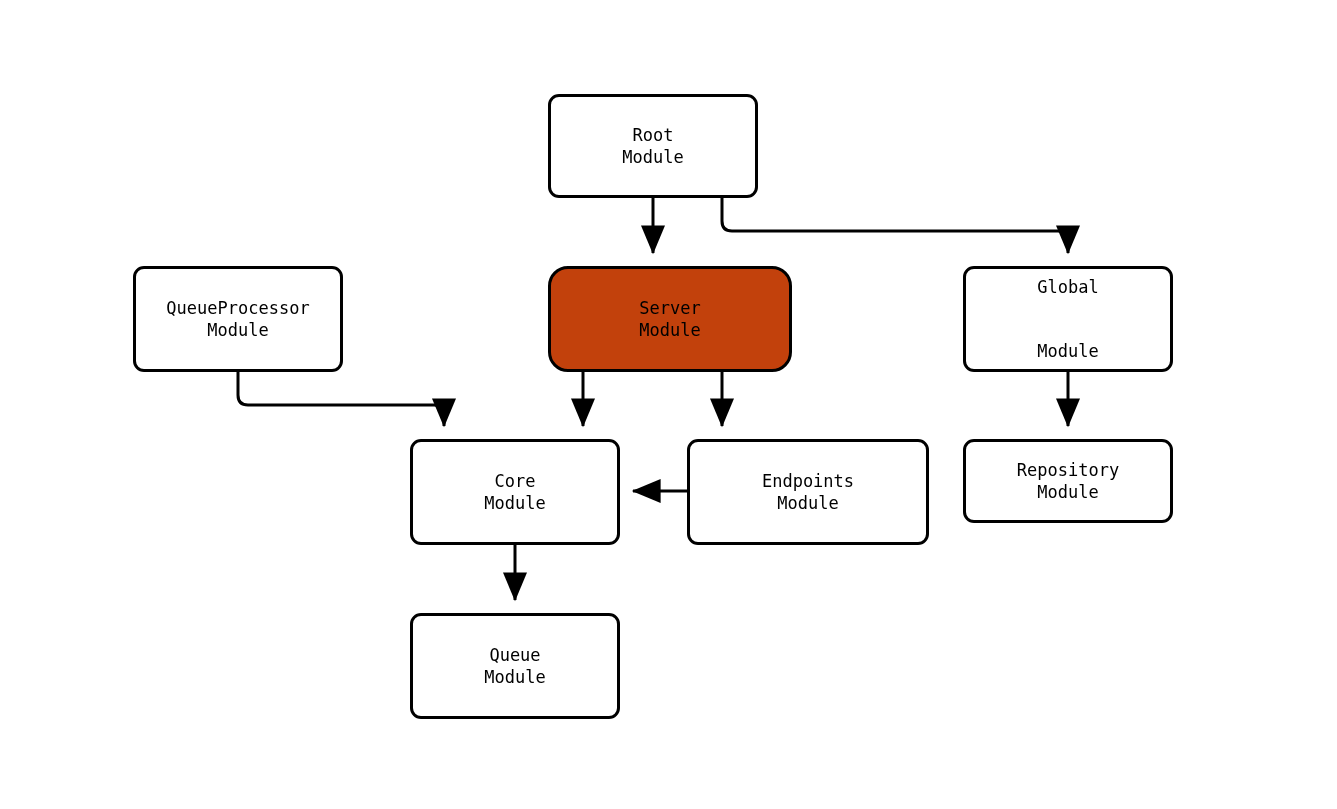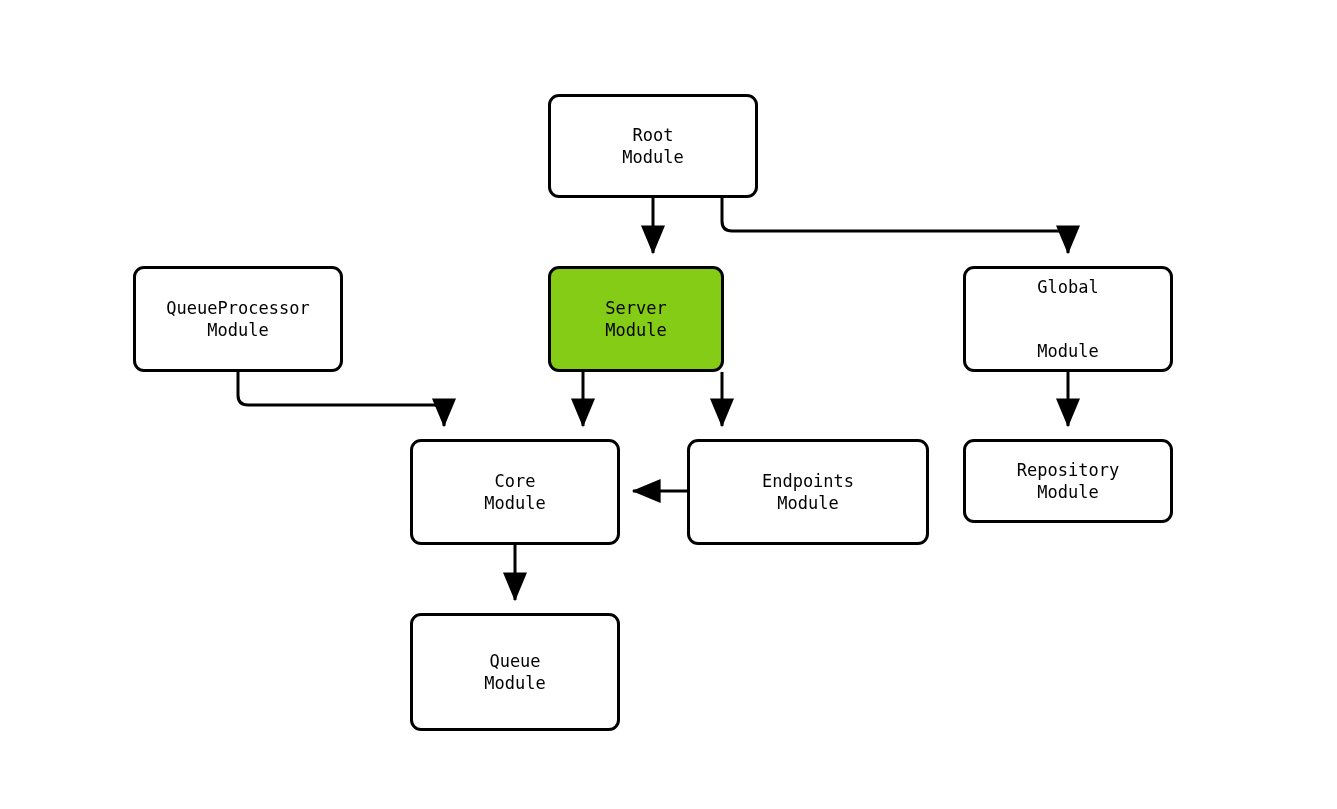--- a/index.html
+++ b/index.html
@@ -71,21 +71,21 @@
   <div class="node" style="left: 548px; top: 94px; width: 210px; height: 104px; border-color: rgb(0, 0, 0); background: rgb(255, 255, 255);">
     <span class="node-line">Root</span>
     <span class="node-line">Module</span>
   </div>
 
   <div class="node" style="left: 133px; top: 266px; width: 210px; height: 106px; border-color: rgb(0, 0, 0); background: rgb(255, 255, 255);">
     <span class="node-line">QueueProcessor</span>
     <span class="node-line">Module</span>
   </div>
 
-  <div class="node" style="left: 548px; top: 266px; width: 176px; height: 106px; border-color: rgb(0, 0, 0); background: #84cc16;">
+  <div class="node" style="left: 548px; top: 266px; width: 244px; height: 106px; border-color: rgb(0, 0, 0); background: #c2410c; border-radius: 20px;">
     <span class="node-line">Server</span>
     <span class="node-line">Module</span>
   </div>
 
   <div class="node" style="left: 963px; top: 266px; width: 210px; height: 106px; border-color: rgb(0, 0, 0); background: rgb(255, 255, 255); gap: 42px;">
     <span class="node-line">Global</span>
     <span class="node-line">Module</span>
   </div>
 
   <div class="node" style="left: 410px; top: 439px; width: 210px; height: 106px; border-color: rgb(0, 0, 0); background: rgb(255, 255, 255);">
@@ -96,18 +96,18 @@
   <div class="node" style="left: 687px; top: 439px; width: 242px; height: 106px; border-color: rgb(0, 0, 0); background: rgb(255, 255, 255);">
     <span class="node-line">Endpoints</span>
     <span class="node-line">Module</span>
   </div>
 
   <div class="node" style="left: 963px; top: 439px; width: 210px; height: 84px; border-color: rgb(0, 0, 0); background: rgb(255, 255, 255);">
     <span class="node-line">Repository</span>
     <span class="node-line">Module</span>
   </div>
 
-  <div class="node" style="left: 410px; top: 613px; width: 210px; height: 118px; border-color: rgb(0, 0, 0); background: rgb(255, 255, 255);">
+  <div class="node" style="left: 410px; top: 613px; width: 210px; height: 106px; border-color: rgb(0, 0, 0); background: rgb(255, 255, 255);">
     <span class="node-line">Queue</span>
     <span class="node-line">Module</span>
   </div>
 
 </div>
 
 </body></html>

